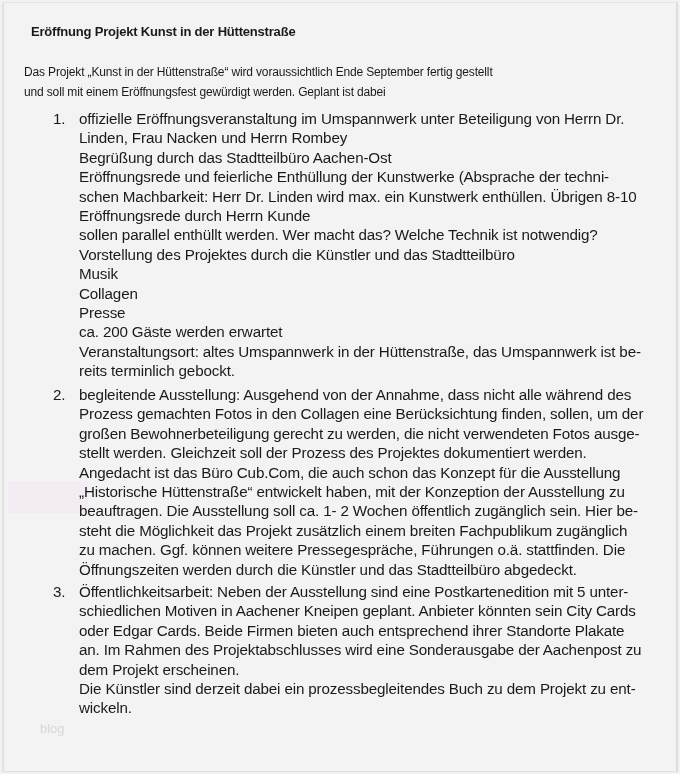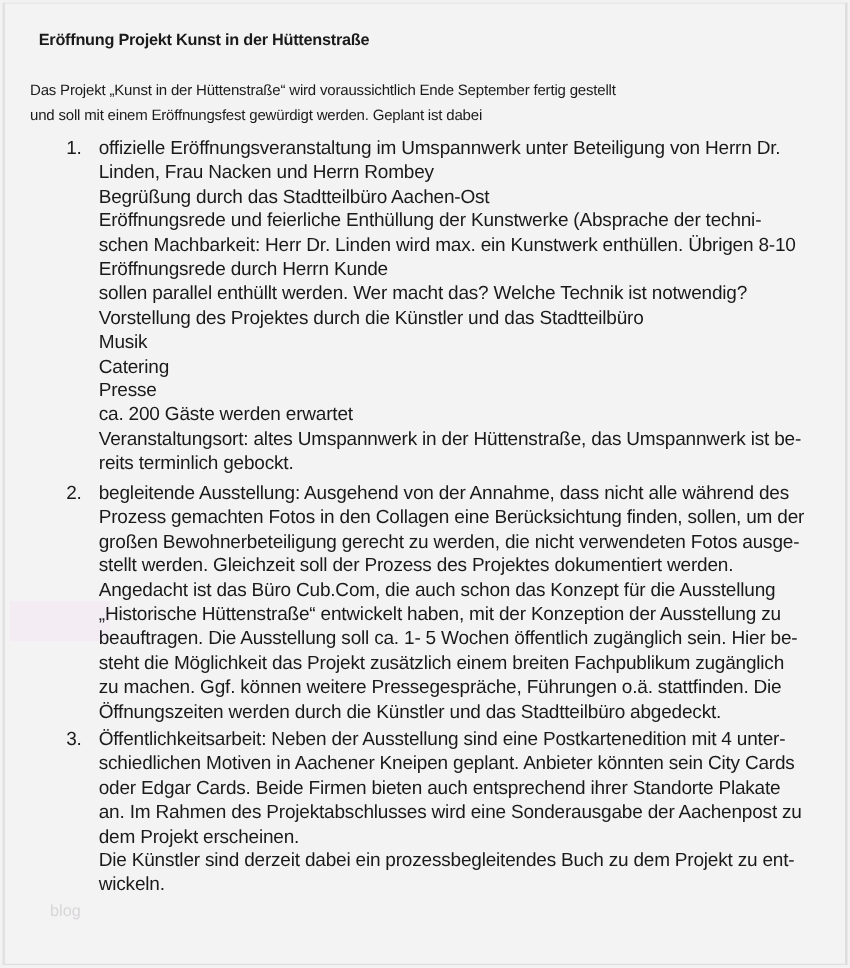--- a/index.html
+++ b/index.html
@@ -106,48 +106,48 @@
   <div class="body">
     <span class="line">offizielle Eröffnungsveranstaltung im Umspannwerk unter Beteiligung von Herrn Dr.</span>
     <span class="line">Linden, Frau Nacken und Herrn Rombey</span>
     <span class="line">Begrüßung durch das Stadtteilbüro Aachen-Ost</span>
     <span class="line">Eröffnungsrede und feierliche Enthüllung der Kunstwerke (Absprache der techni-</span>
     <span class="line">schen Machbarkeit: Herr Dr. Linden wird max. ein Kunstwerk enthüllen. Übrigen 8-10</span>
     <span class="line">Eröffnungsrede durch Herrn Kunde</span>
     <span class="line">sollen parallel enthüllt werden. Wer macht das? Welche Technik ist notwendig?</span>
     <span class="line">Vorstellung des Projektes durch die Künstler und das Stadtteilbüro</span>
     <span class="line">Musik</span>
-    <span class="line">Catering</span>
+    <span class="line">Collagen</span>
     <span class="line">Presse</span>
     <span class="line">ca. 200 Gäste werden erwartet</span>
     <span class="line">Veranstaltungsort: altes Umspannwerk in der Hüttenstraße, das Umspannwerk ist be-</span>
     <span class="line">reits terminlich gebockt.</span>
   </div>
 </div>
 
 <div class="list-item" id="item-2">
   <span class="num">2.</span>
   <div class="body">
     <span class="line">begleitende Ausstellung: Ausgehend von der Annahme, dass nicht alle während des</span>
     <span class="line">Prozess gemachten Fotos in den Collagen eine Berücksichtung finden, sollen, um der</span>
     <span class="line">großen Bewohnerbeteiligung gerecht zu werden, die nicht verwendeten Fotos ausge-</span>
     <span class="line">stellt werden. Gleichzeit soll der Prozess des Projektes dokumentiert werden.</span>
     <span class="line">Angedacht ist das Büro Cub.Com, die auch schon das Konzept für die Ausstellung</span>
     <span class="line">„Historische Hüttenstraße“ entwickelt haben, mit der Konzeption der Ausstellung zu</span>
-    <span class="line">beauftragen. Die Ausstellung soll ca. 1- 5 Wochen öffentlich zugänglich sein. Hier be-</span>
+    <span class="line">beauftragen. Die Ausstellung soll ca. 1- 2 Wochen öffentlich zugänglich sein. Hier be-</span>
     <span class="line">steht die Möglichkeit das Projekt zusätzlich einem breiten Fachpublikum zugänglich</span>
     <span class="line">zu machen. Ggf. können weitere Pressegespräche, Führungen o.ä. stattfinden. Die</span>
     <span class="line">Öffnungszeiten werden durch die Künstler und das Stadtteilbüro abgedeckt.</span>
   </div>
 </div>
 
 <div class="list-item" id="item-3">
   <span class="num">3.</span>
   <div class="body">
-    <span class="line">Öffentlichkeitsarbeit: Neben der Ausstellung sind eine Postkartenedition mit 4 unter-</span>
+    <span class="line">Öffentlichkeitsarbeit: Neben der Ausstellung sind eine Postkartenedition mit 5 unter-</span>
     <span class="line">schiedlichen Motiven in Aachener Kneipen geplant. Anbieter könnten sein City Cards</span>
     <span class="line">oder Edgar Cards. Beide Firmen bieten auch entsprechend ihrer Standorte Plakate</span>
     <span class="line">an. Im Rahmen des Projektabschlusses wird eine Sonderausgabe der Aachenpost zu</span>
     <span class="line">dem Projekt erscheinen.</span>
     <span class="line">Die Künstler sind derzeit dabei ein prozessbegleitendes Buch zu dem Projekt zu ent-</span>
     <span class="line">wickeln.</span>
   </div>
 </div>
 
 <div class="watermark">blog</div>

